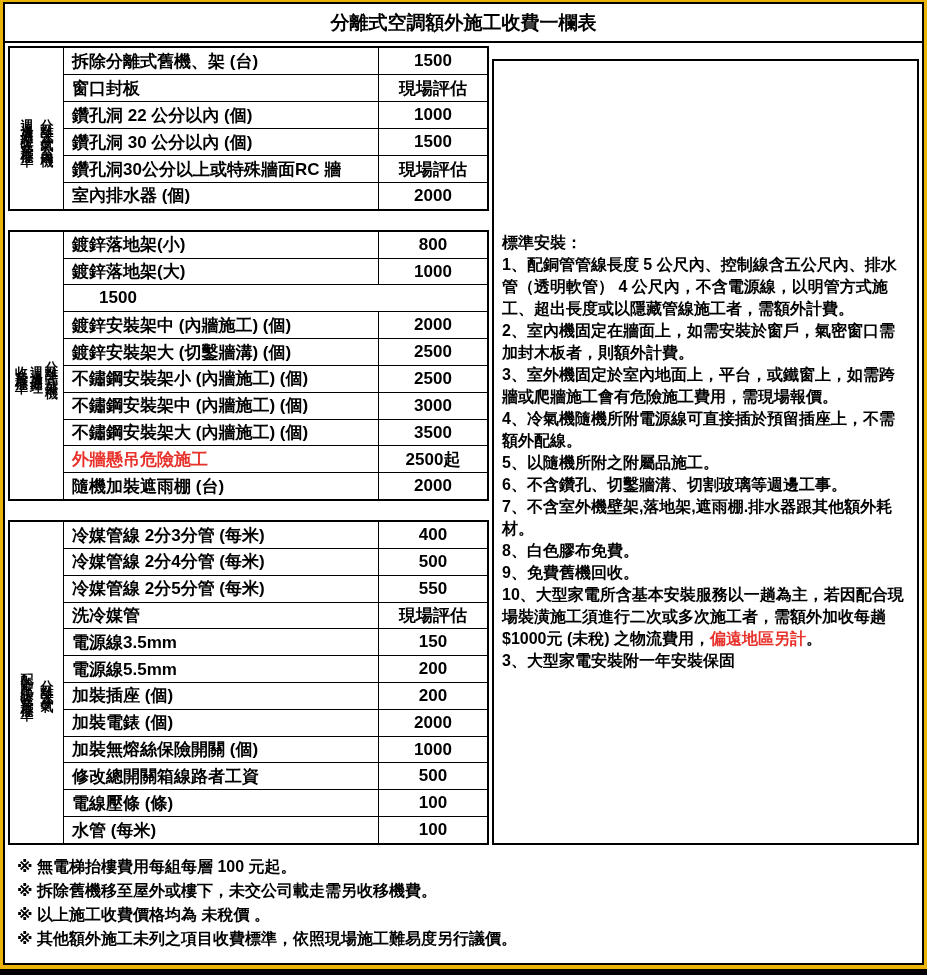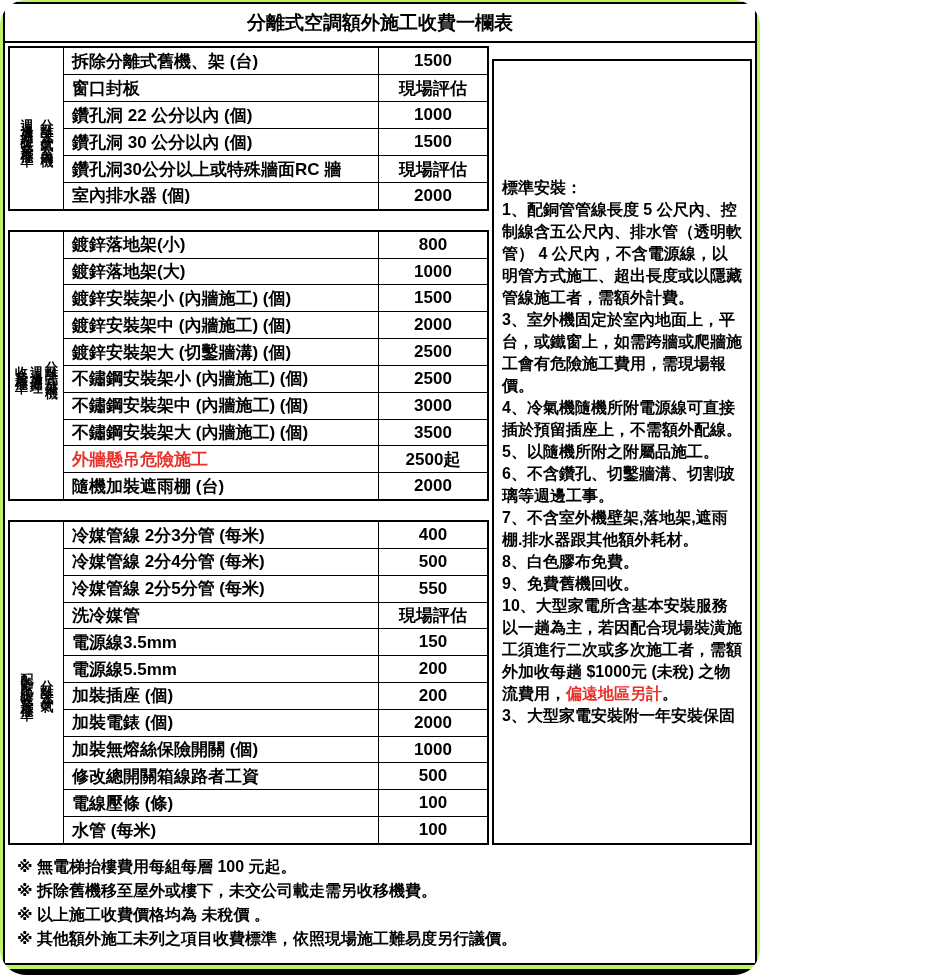--- a/index.html
+++ b/index.html
@@ -1,18 +1,18 @@
 <!DOCTYPE html>
 <html lang="zh-Hant"><head>
 <meta charset="utf-8">
 <style>
   * { margin:0; padding:0; box-sizing:border-box; }
   html,body { background:#fff; }
   body { font-family:"Liberation Sans","DejaVu Sans",sans-serif; color:#000; }
-  .page { position:relative; width:760px; height:975px; background:#bef264; overflow:hidden;border-radius:26px; }
+  .page { position:relative; width:927px; height:975px; background:#eab308; overflow:hidden; }
   .bottom-bar { position:absolute; left:0; right:0; bottom:0; height:6px; background:#000; }
   .frame { position:absolute; left:3px; top:2px; right:3px; bottom:10px;
            border:2px solid #000; display:flex; flex-direction:column; background:#fff; }
   .title-row { height:40px; border-bottom:2px solid #000; display:flex;
                align-items:center; justify-content:center;
                font-size:19px; font-weight:700; }
   .content { height:816px; display:flex; min-height:0; }
   .sections-col { width:486px; display:flex; flex-direction:column;
                   padding:3px 2px 2px 3px; gap:19px; }
   .sec { border:2px solid #000; display:flex; min-height:0; }
@@ -92,21 +92,20 @@
           <div class="rows">
             <div class="row">
               <div class="item">鍍鋅落地架(小)</div>
               <div class="price">800</div>
             </div>
             <div class="row">
               <div class="item">鍍鋅落地架(大)</div>
               <div class="price">1000</div>
             </div>
             <div class="row">
-              <div class="item">鍍鋅安裝架小 (內牆施工) (個)</div>
               <div class="price">1500</div>
             </div>
             <div class="row">
               <div class="item">鍍鋅安裝架中 (內牆施工) (個)</div>
               <div class="price">2000</div>
             </div>
             <div class="row">
               <div class="item">鍍鋅安裝架大 (切鑿牆溝) (個)</div>
               <div class="price">2500</div>
             </div>
@@ -188,20 +187,21 @@
               <div class="price">100</div>
             </div>
           </div>
         </div>
 
       </div>
 
       <div class="panel">
         <p>標準安裝：</p>
         <p>1、配銅管管線長度 5 公尺內、控制線含五公尺內、排水管（透明軟管） 4 公尺內，不含電源線，以明管方式施工、超出長度或以隱藏管線施工者，需額外計費。</p>
+        <p>2、室內機固定在牆面上，如需安裝於窗戶，氣密窗口需加封木板者，則額外計費。</p>
         <p>3、室外機固定於室內地面上，平台，或鐵窗上，如需跨牆或爬牆施工會有危險施工費用，需現場報價。</p>
         <p>4、冷氣機隨機所附電源線可直接插於預留插座上，不需額外配線。</p>
         <p>5、以隨機所附之附屬品施工。</p>
         <p>6、不含鑽孔、切鑿牆溝、切割玻璃等週邊工事。</p>
         <p>7、不含室外機壁架,落地架,遮雨棚.排水器跟其他額外耗材。</p>
         <p>8、白色膠布免費。</p>
         <p>9、免費舊機回收。</p>
         <p><span>10、大型家電所含基本安裝服務以一趟為主，若因配合現場裝潢施工須進行二次或多次施工者，需額外加收每趟 $1000元 (未稅) 之物流費用，</span><span class="red">偏遠地區另計</span><span>。</span></p>
         <p>3、大型家電安裝附一年安裝保固</p>
       </div>

